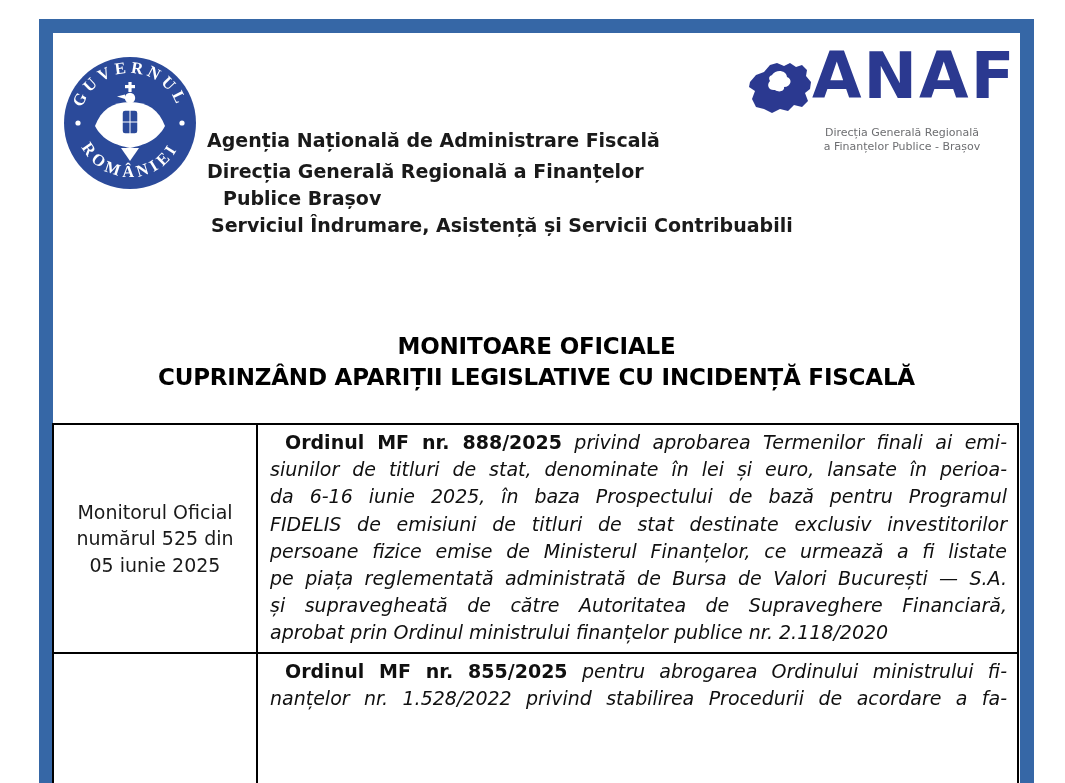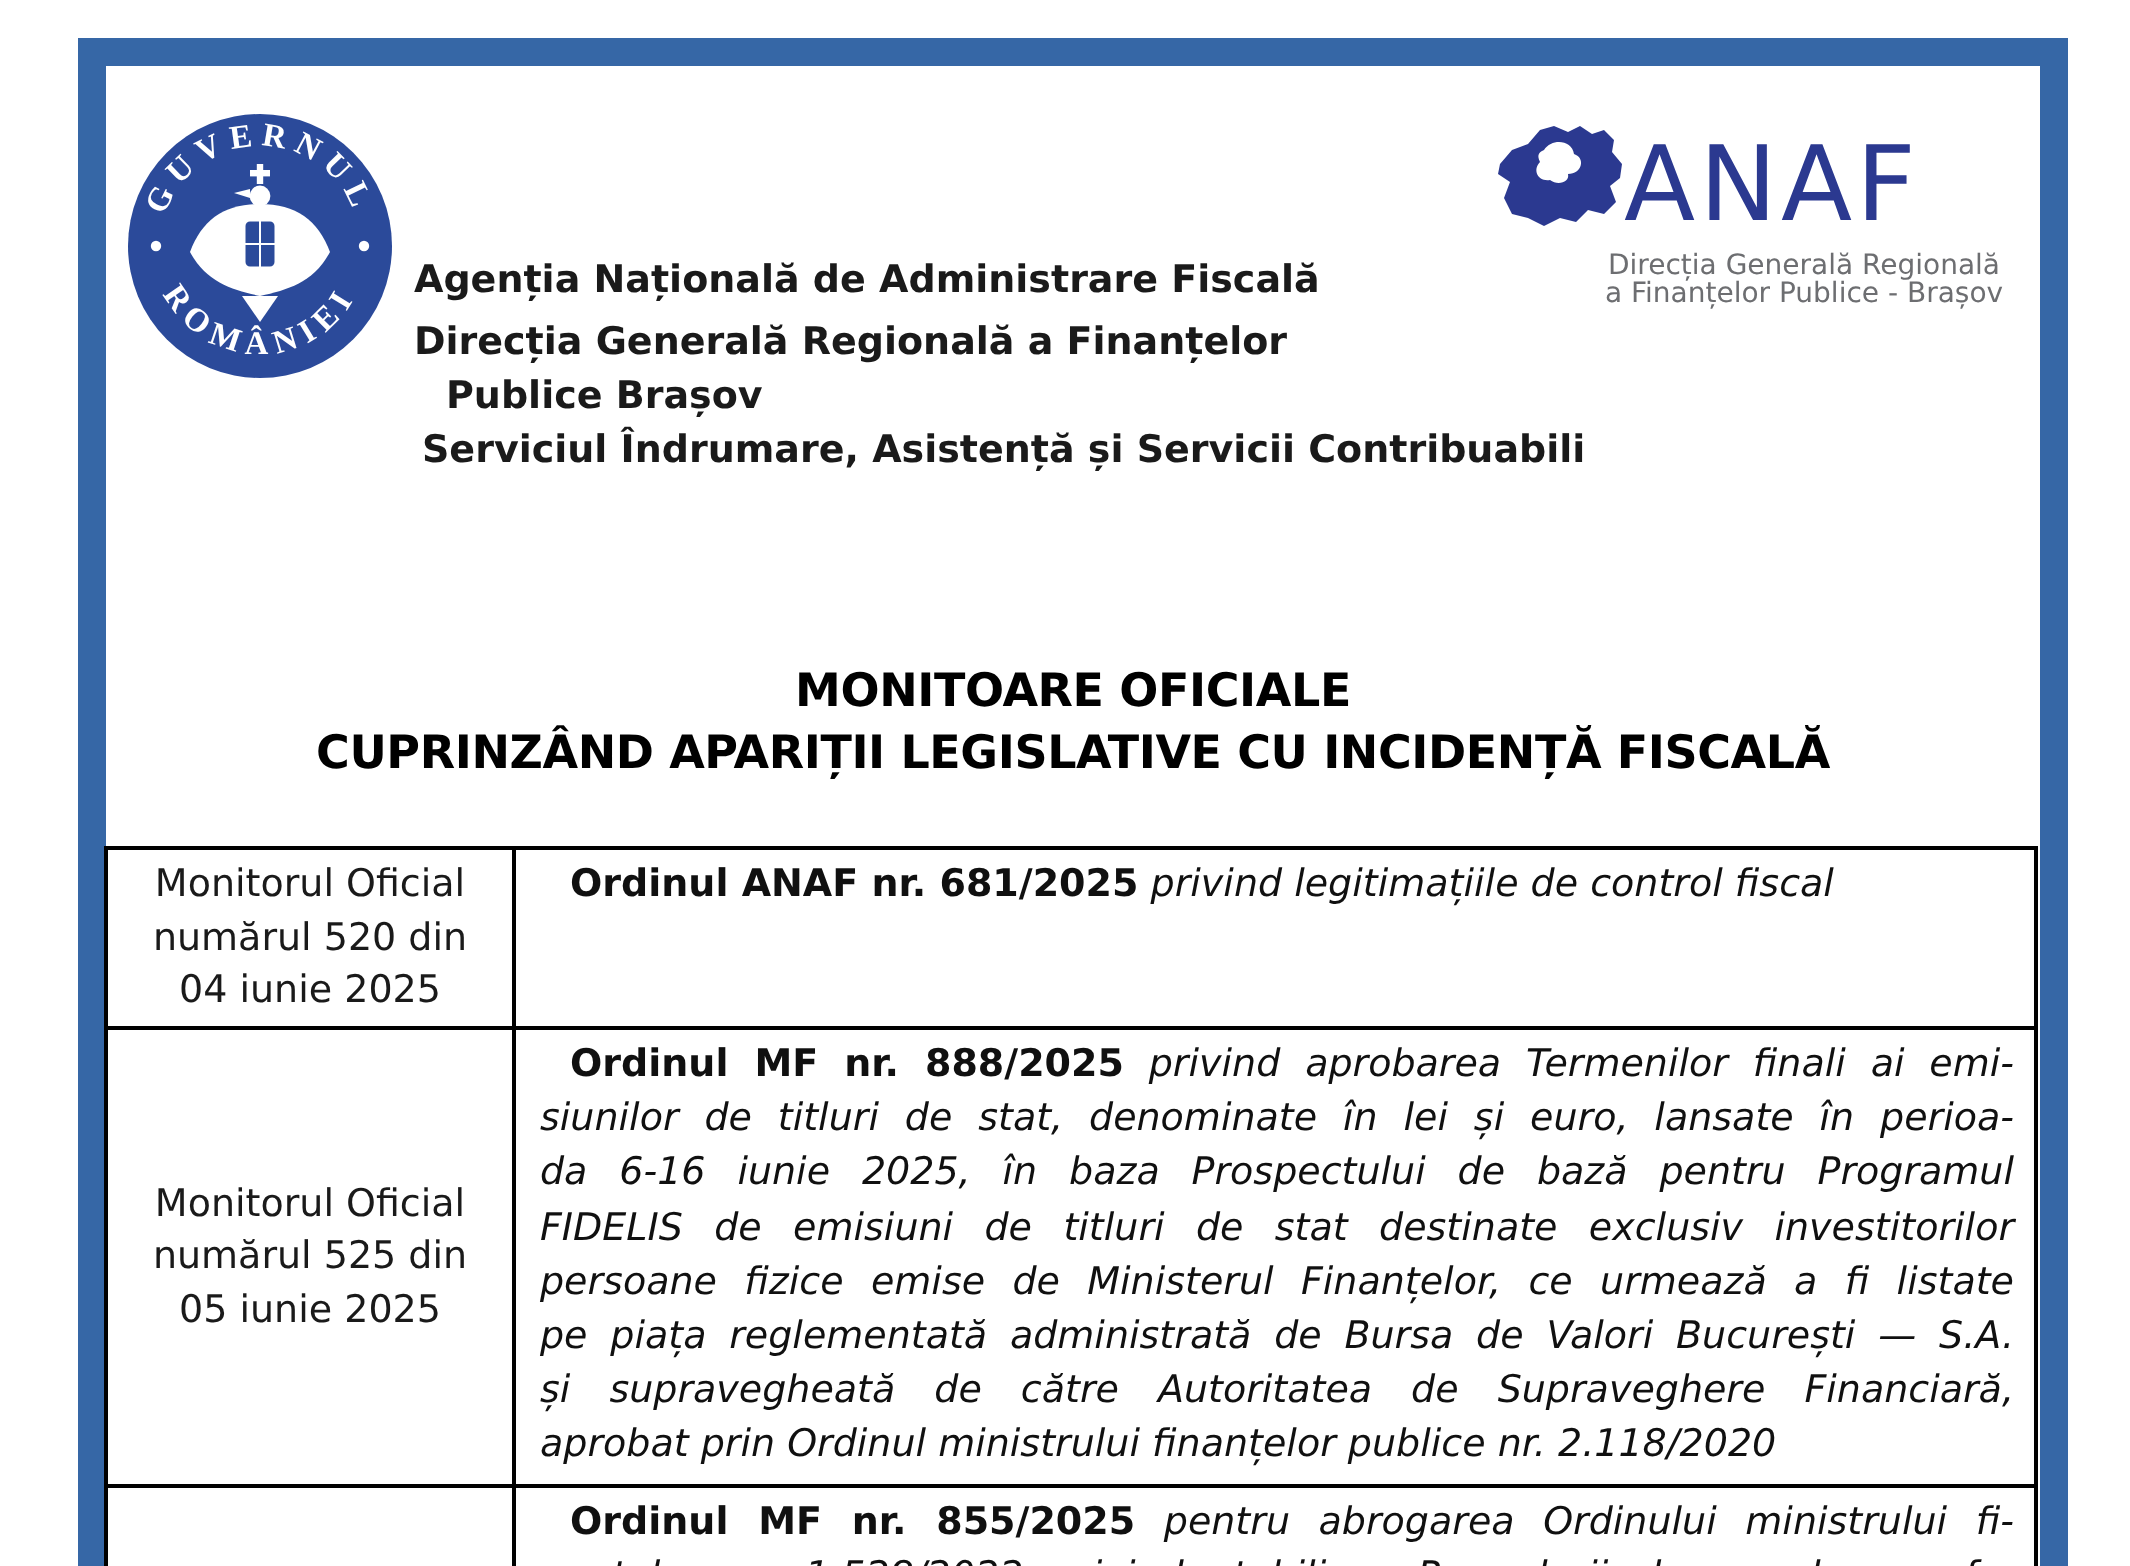--- a/index.html
+++ b/index.html
@@ -27,27 +27,27 @@
     font-family:"Liberation Serif",serif;
     font-size:28px;letter-spacing:1.5px;color:#1c1c1c;white-space:nowrap;
   }
   .hdr-bold{position:absolute;font-size:19px;font-weight:bold;color:#1a1a1a;white-space:nowrap;}
   .hdr-agency{left:207px;top:129px;}
   .hdr-dir1{left:207px;top:160px;}
   .hdr-dir2{left:211px;top:187px;margin-left:12px;}
   .hdr-serv{left:211px;top:214px;}
   .anaf-map{position:absolute;left:744px;top:57px;width:70px;height:64px;}
   .anaf-word{
-    position:absolute;left:812px;top:67px;
-    font-size:52px;font-weight:normal;letter-spacing:2px;line-height:1;
+    position:absolute;left:812px;top:44px;
+    font-size:64px;font-weight:bold;letter-spacing:2px;line-height:1;
     white-space:nowrap;
   }
   .anaf-caption{
     position:absolute;left:802px;top:126px;width:200px;
-    text-align:center;font-size:14px;line-height:14px;color:#6d6e71;
+    text-align:center;font-size:11px;line-height:14px;color:#6d6e71;
   }
   
   .doc-title{
     position:absolute;left:53px;top:302px;width:967px;
     text-align:center;font-weight:bold;font-size:23px;line-height:31px;
     letter-spacing:-0.2px;color:#000;margin-top:29px;
   }
   
   table.mo{
     position:absolute;left:52px;top:423px;
@@ -120,28 +120,20 @@
     <div>MONITOARE OFICIALE</div>
     <div>CUPRINZÂND APARIȚII LEGISLATIVE CU INCIDENȚĂ FISCALĂ</div>
   </div>
 
   <table class="mo">
     <colgroup>
         <col class="c-mon">
         <col class="c-desc">
       </colgroup>
     <tbody>
-        <tr class="row1">
-          <td class="cell-monitor">
-            <div class="monitor-text">Monitorul Oficial numărul 520 din 04 iunie 2025</div>
-          </td>
-          <td class="cell-content">
-            <div class="tline ind"><span class="seg-b">Ordinul ANAF nr. 681/2025</span><span class="seg-i"> privind legitimațiile de control fiscal</span></div>
-          </td>
-        </tr>
         <tr class="row2">
           <td class="cell-monitor">
             <div class="monitor-text">Monitorul Oficial numărul 525 din 05 iunie 2025</div>
           </td>
           <td class="cell-content">
             <div class="tline just ind"><span class="seg-b">Ordinul MF nr. 888/2025</span><span class="seg-i"> privind aprobarea Termenilor finali ai emi-</span></div>
             <div class="tline just"><span class="seg-i">siunilor de titluri de stat, denominate în lei și euro, lansate în perioa-</span></div>
             <div class="tline just"><span class="seg-i">da 6-16 iunie 2025, în baza Prospectului de bază pentru Programul</span></div>
             <div class="tline just"><span class="seg-i">FIDELIS de emisiuni de titluri de stat destinate exclusiv investitorilor</span></div>
             <div class="tline just"><span class="seg-i">persoane fizice emise de Ministerul Finanțelor, ce urmează a fi listate</span></div>

